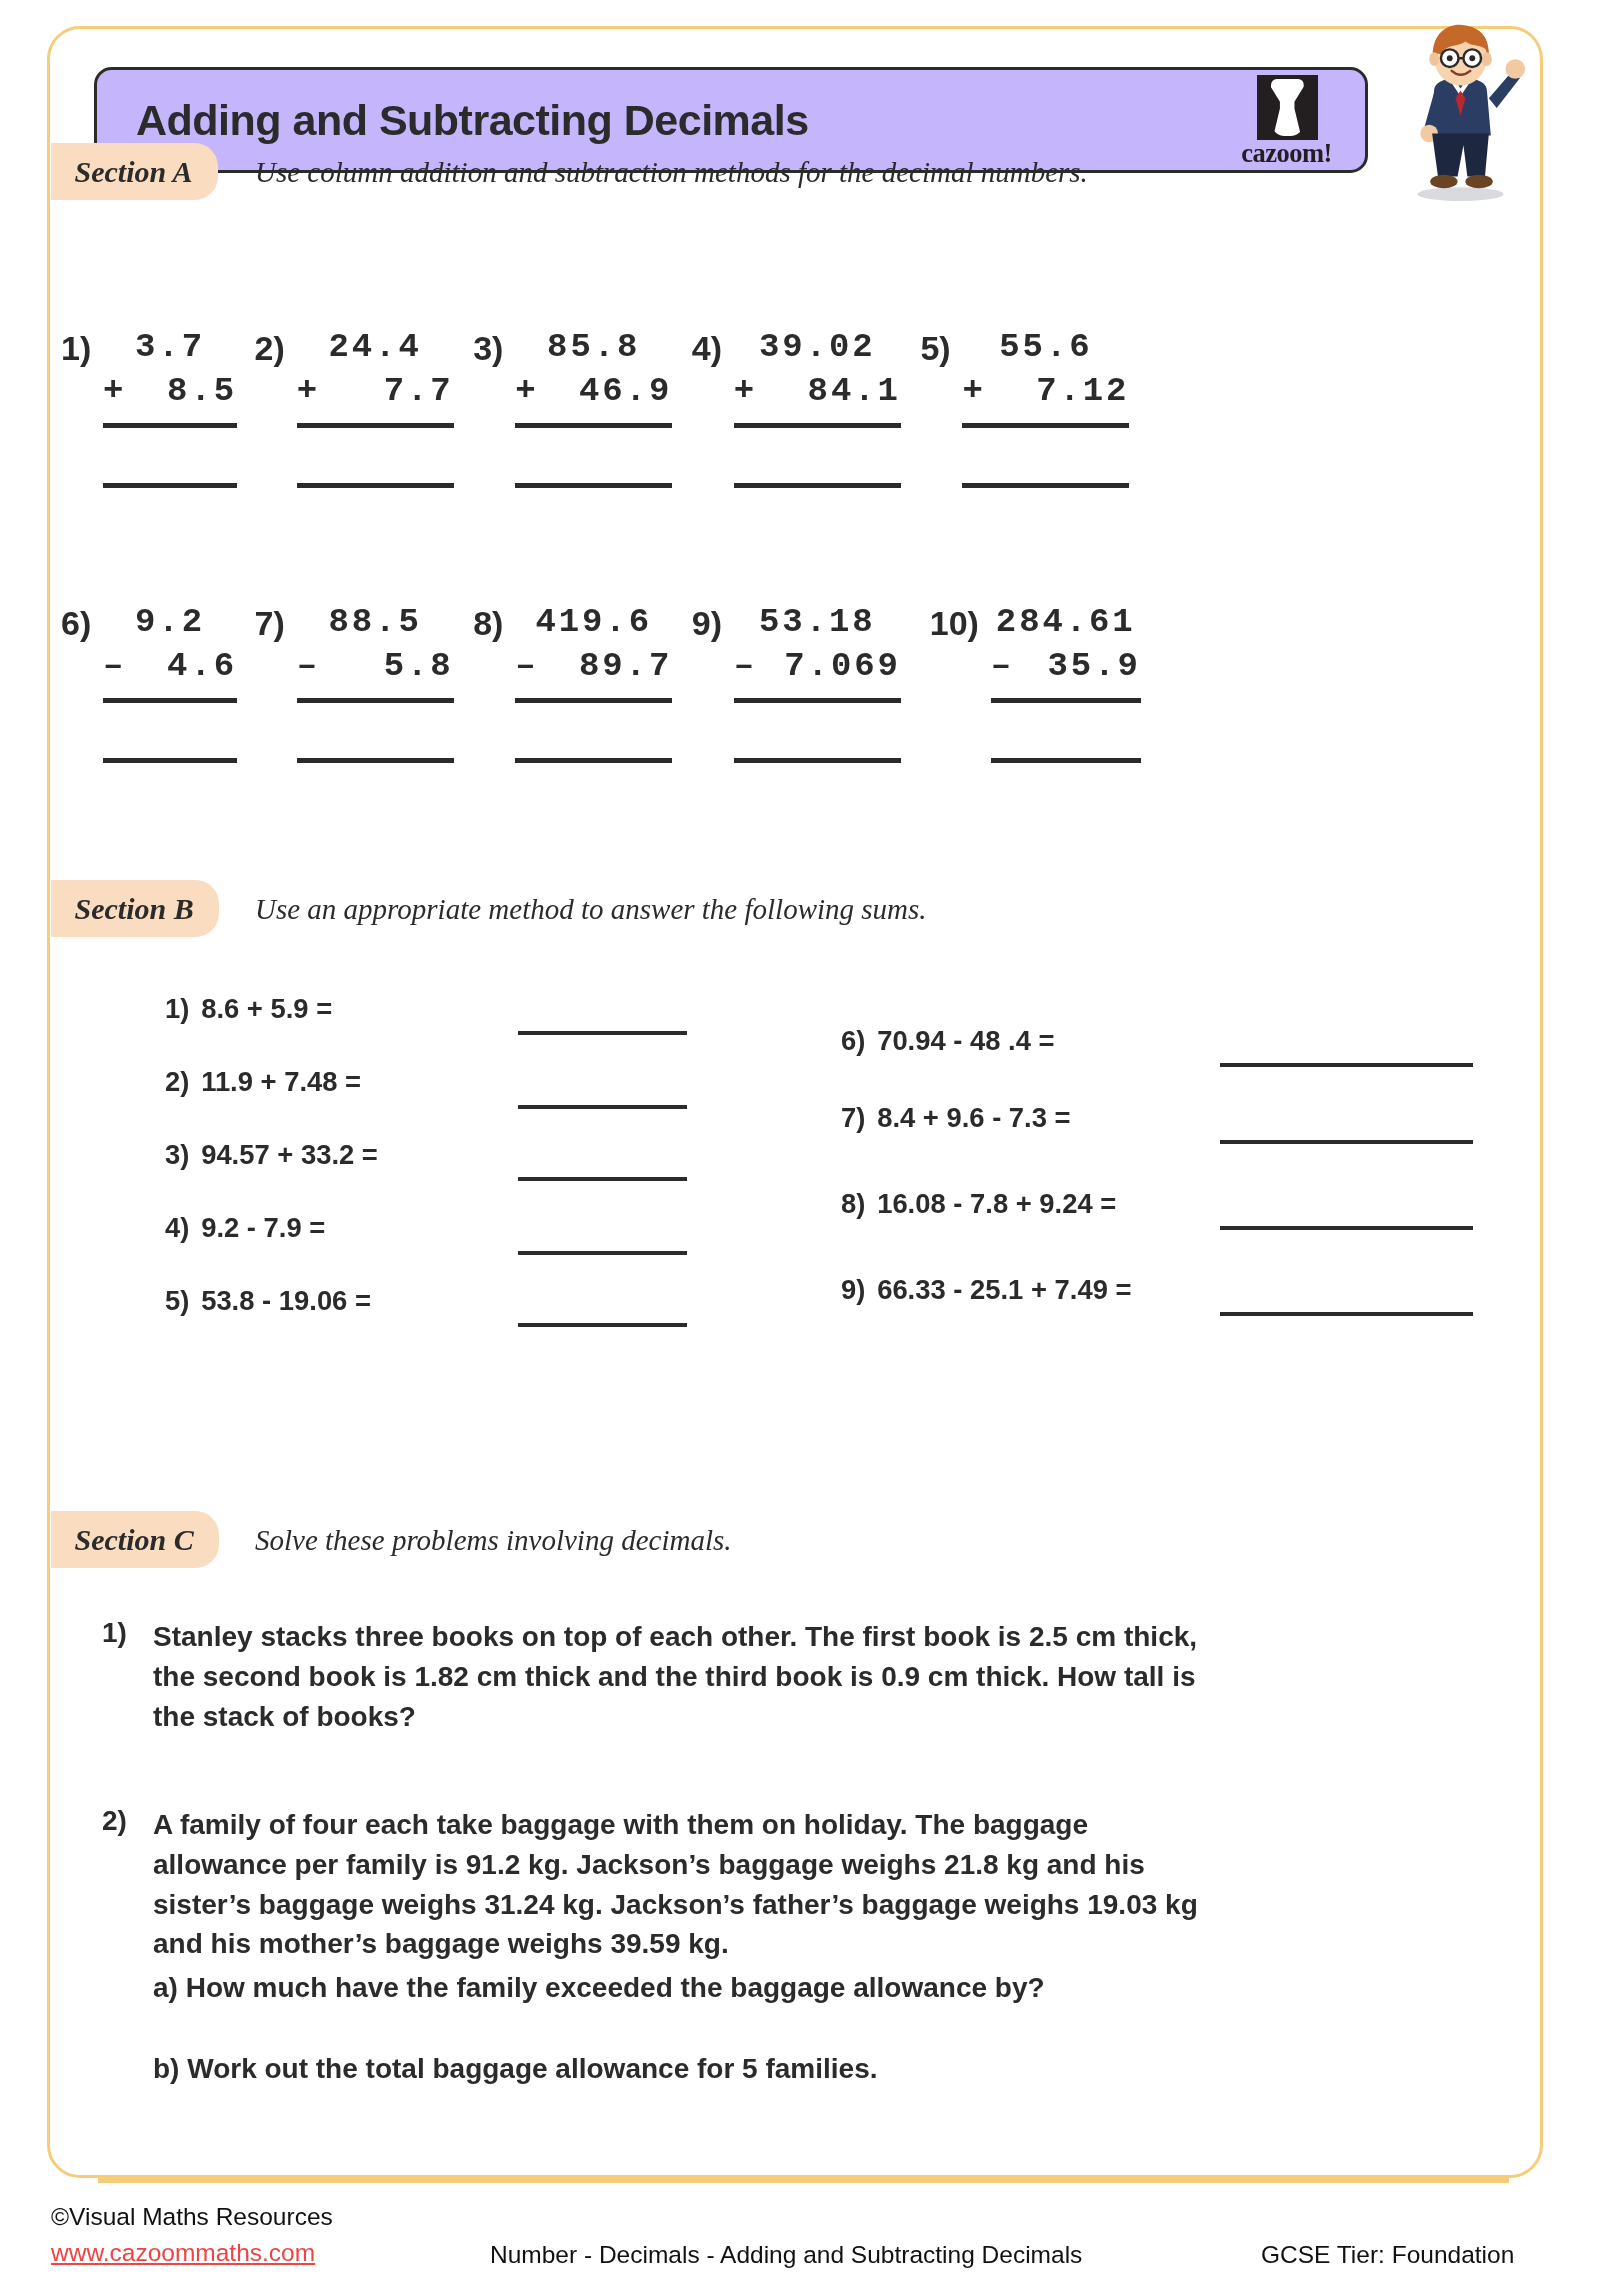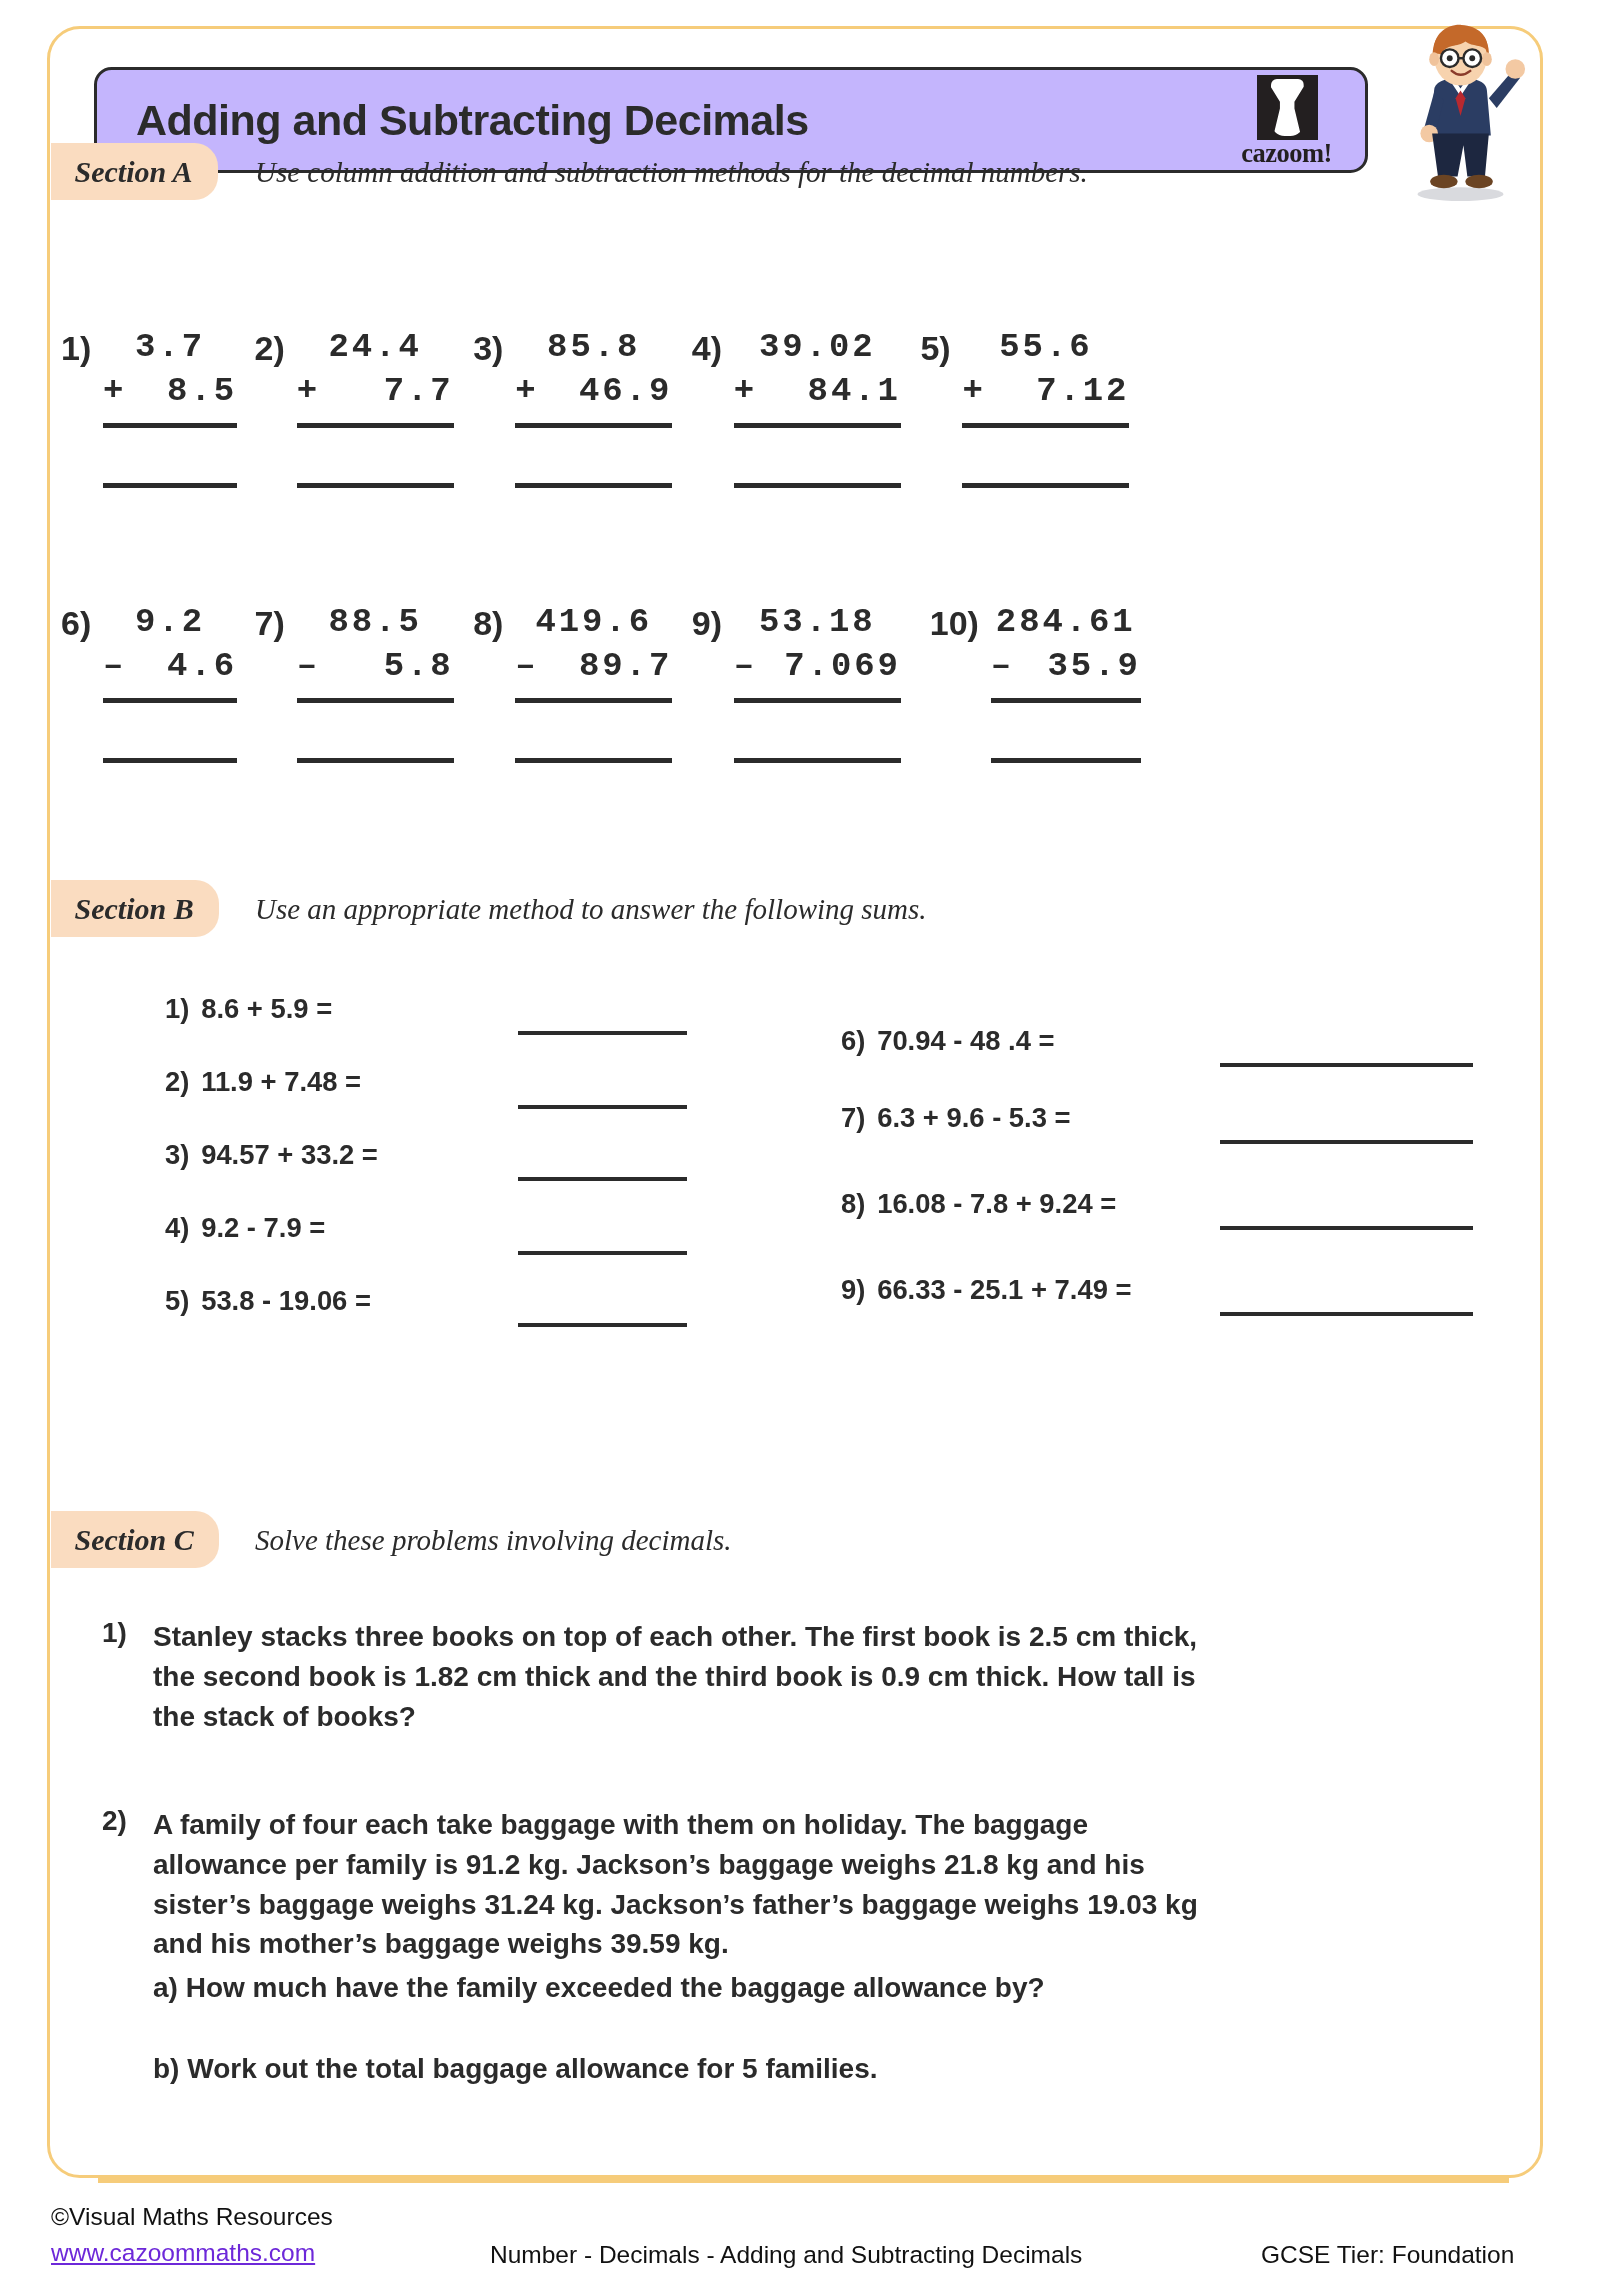--- a/index.html
+++ b/index.html
@@ -251,21 +251,21 @@
     font-size: 24.5px;
     color: #111;
     font-family: "Liberation Sans", sans-serif;
     white-space: nowrap;
   }
   #footer-url {
     position: absolute;
     left: 51px;
     top: 2239px;
     font-size: 24.5px;
-    color: #6d28d9;
+    color: #ef4444;
     text-decoration: underline;
     font-family: "Liberation Sans", sans-serif;
     white-space: nowrap;
   }
   #footer-topic {
     position: absolute;
     left: 490px;
     top: 2241px;
     font-size: 24.5px;
     color: #111;
@@ -477,21 +477,21 @@
       <span class="sumq-text">53.8 - 19.06 =</span>
     </div>
     <div class="answer-rule" style="left: 518px; top: 1323px; width: 169px;"></div>
     <div class="sumq" style="left: 841px; top: 1025px;">
       <span class="sumq-num">6)</span>
       <span class="sumq-text">70.94 - 48 .4 =</span>
     </div>
     <div class="answer-rule" style="left: 1220px; top: 1063px; width: 253px;"></div>
     <div class="sumq" style="left: 841px; top: 1102px;">
       <span class="sumq-num">7)</span>
-      <span class="sumq-text">6.3 + 9.6 - 5.3 =</span>
+      <span class="sumq-text">8.4 + 9.6 - 7.3 =</span>
     </div>
     <div class="answer-rule" style="left: 1220px; top: 1140px; width: 253px;"></div>
     <div class="sumq" style="left: 841px; top: 1188px;">
       <span class="sumq-num">8)</span>
       <span class="sumq-text">16.08 - 7.8 + 9.24 =</span>
     </div>
     <div class="answer-rule" style="left: 1220px; top: 1226px; width: 253px;"></div>
     <div class="sumq" style="left: 841px; top: 1274px;">
       <span class="sumq-num">9)</span>
       <span class="sumq-text">66.33 - 25.1 + 7.49 =</span>

